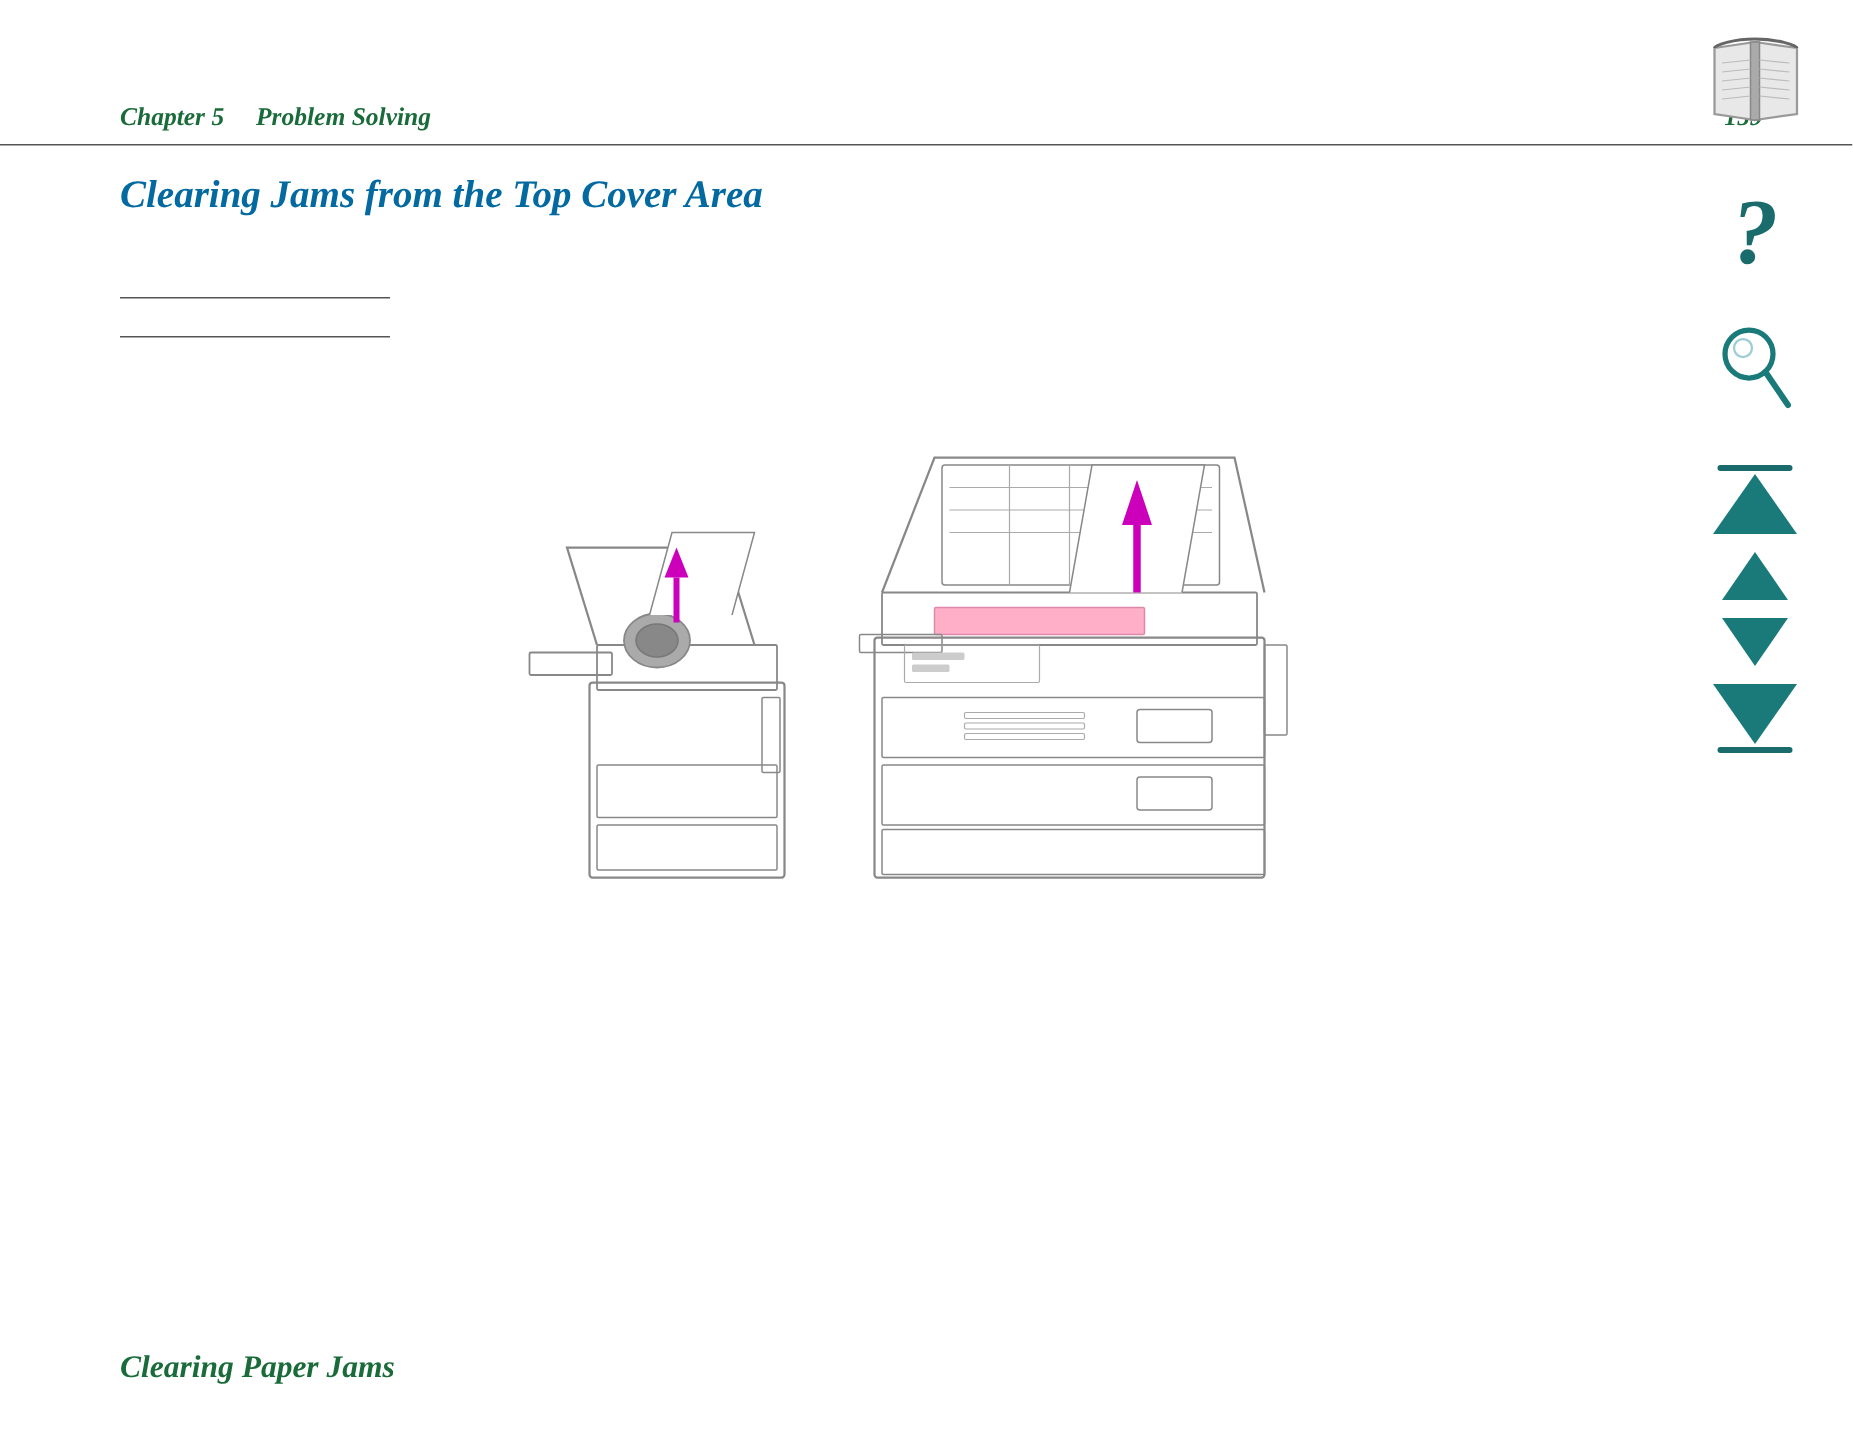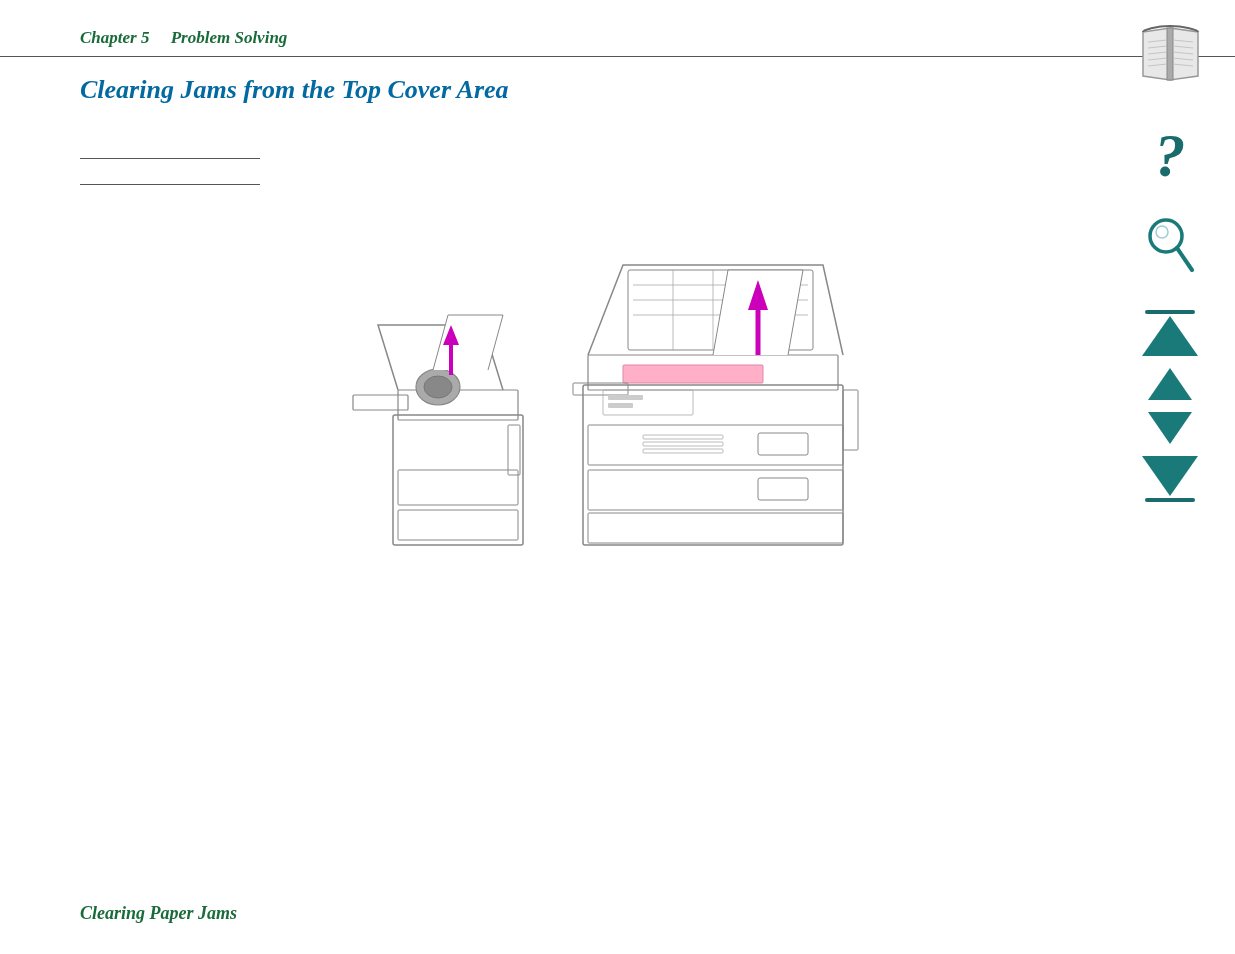--- a/index.html
+++ b/index.html
@@ -13,20 +13,21 @@
     }
 
     
     .header {
       display: flex;
       justify-content: space-between;
       align-items: flex-end;
       padding: 28px 60px 0 80px;
       border-bottom: 1px solid #555;
       padding-bottom: 8px;
+      margin-top: 40px;
     }
     .header-left {
       font-style: italic;
       font-weight: bold;
       color: #1a6b3a;
       font-size: 17px;
     }
     .header-right {
       font-style: italic;
       font-weight: bold;
@@ -71,21 +72,21 @@
     }
 
     
     .footer {
       position: absolute;
       bottom: 30px;
       left: 80px;
       font-style: italic;
       font-weight: bold;
       color: #1a6b3a;
-      font-size: 18px;
+      font-size: 21px;
     }
 
     
     .nav-panel {
       position: absolute;
       right: 30px;
       top: 20px;
       display: flex;
       flex-direction: column;
       align-items: center;

